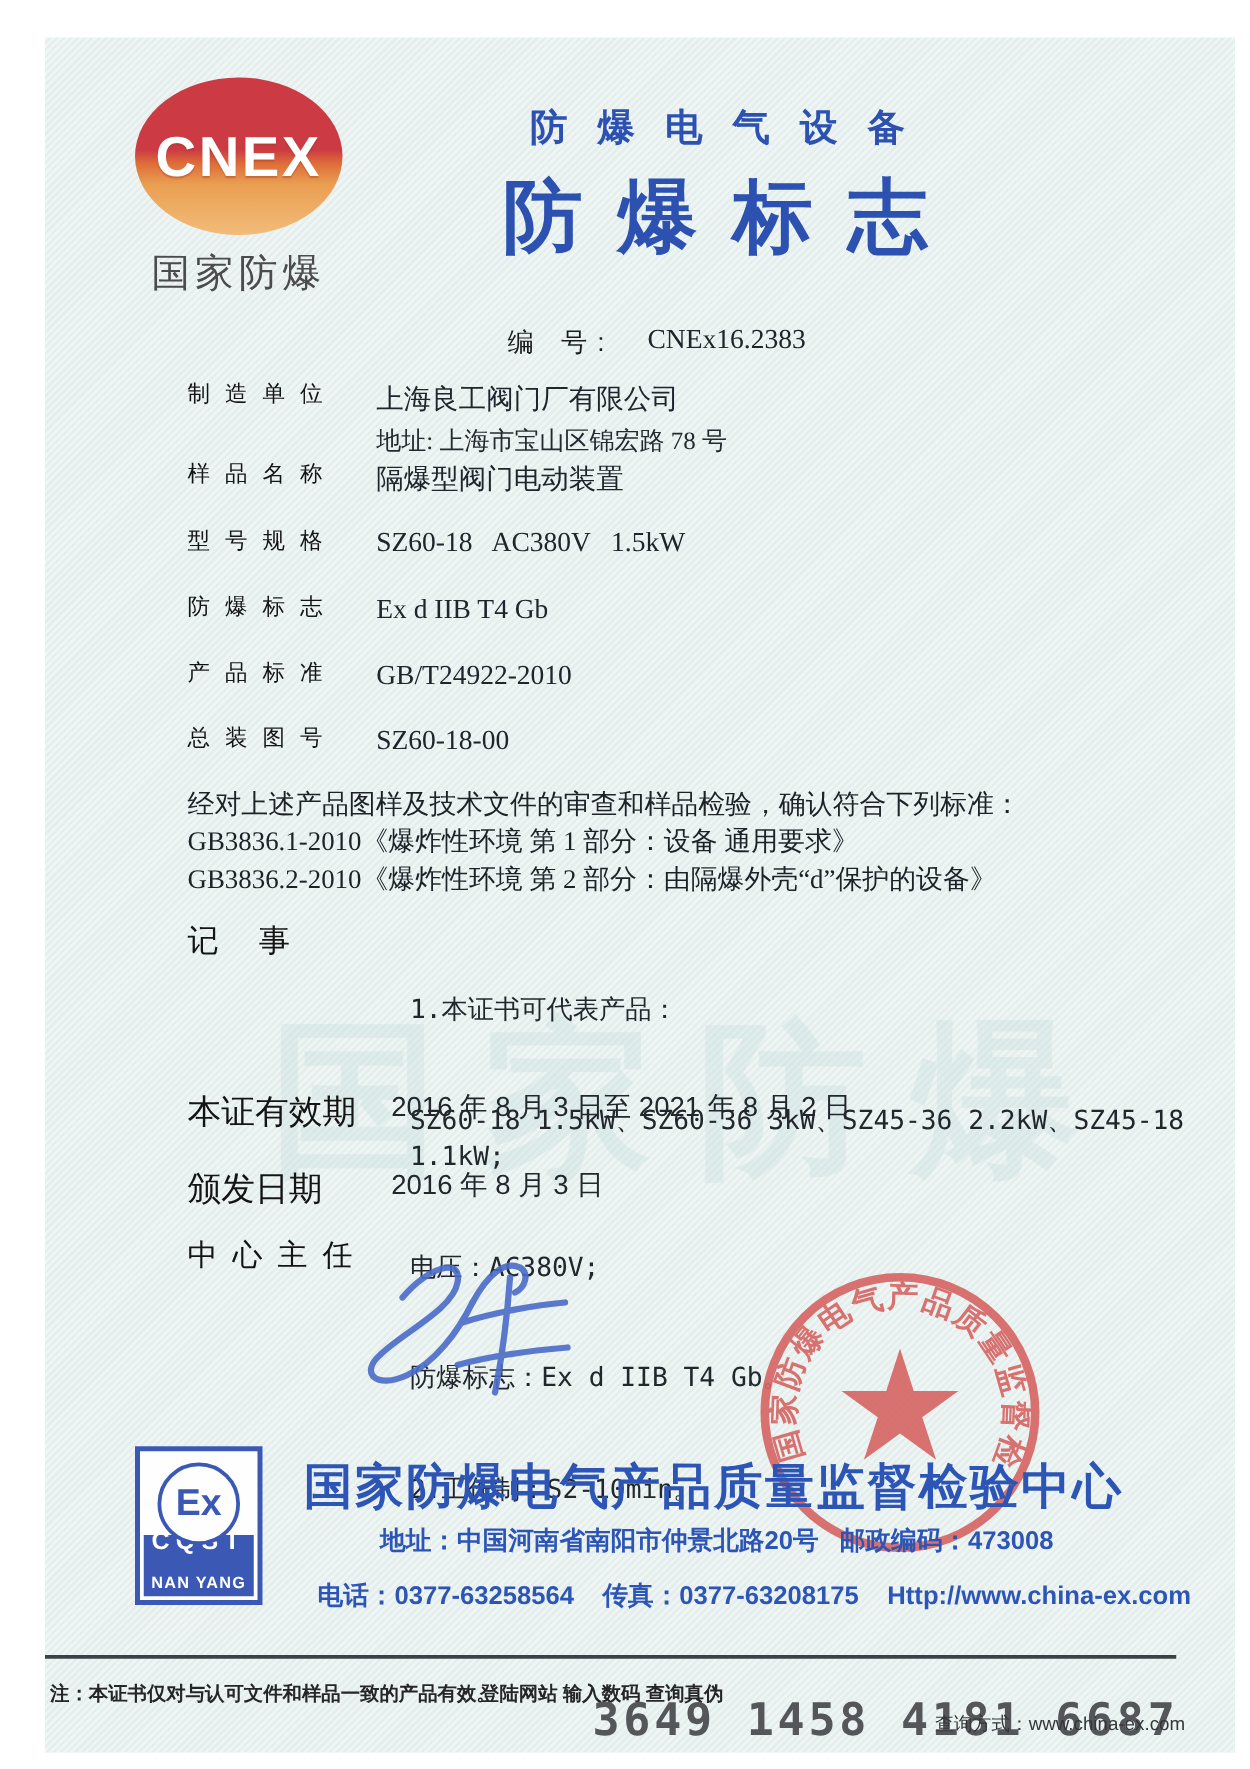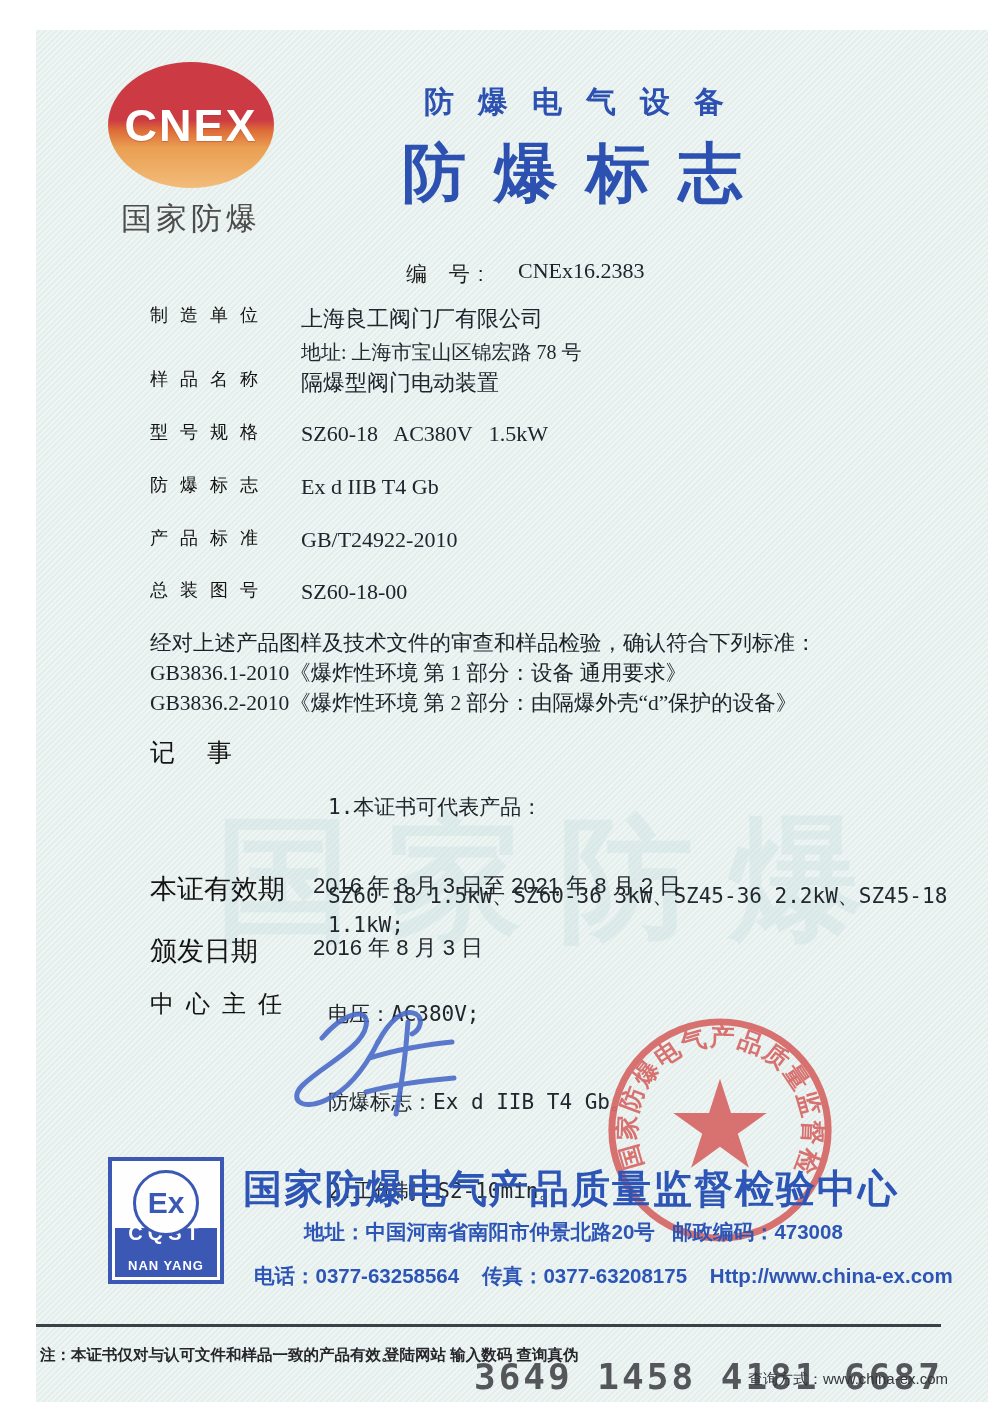--- a/index.html
+++ b/index.html
@@ -41,21 +41,21 @@
   .remark-label { left:114px; top:706px; font-size:25px; letter-spacing:32px; color:#141414; white-space:nowrap;text-align:center; }
   .remarks { left:244px; top:704px; width:660px; font-size:21px; line-height:29.5px; color:#22262d; font-family:"DejaVu Sans Mono", monospace; white-space:pre-wrap;margin-left:48px; }
   
   .dlabel { left:114px; font-size:27px; color:#141414; white-space:nowrap; }
   .dvalue { left:277px; font-size:22px; color:#22262d; white-space:pre; }
   .director-label { left:114px; top:958px; font-size:24px; letter-spacing:12px; color:#141414; }
   
   .signature { left:238px; top:962px; }
   .stamp { left:566px; top:982px; opacity:0.88; }
   
-  .ex-logo { left:72px; top:1127px; width:116px; height:127px; background:#fefefe; border:4px solid #3a58b4;padding-left:39px; }
+  .ex-logo { left:72px; top:1127px; width:102px; height:127px; background:#fefefe; border:4px solid #3a58b4;padding-left:39px; }
   .ex-band { position:absolute; left:3px; right:3px; bottom:3px; height:49px; background:#3a58b4; display:flex; flex-direction:column; align-items:center; justify-content:flex-end; padding-bottom:4px;gap:14px; }
   .ex-circle { position:absolute; left:50%; transform:translateX(-50%); top:9px; width:66px; height:66px; border-radius:50%; background:#fefefe; border:3px solid #3a58b4; display:flex; align-items:center; justify-content:center; z-index:2; }
   .ex-ex { color:#3a58b4; font-size:30px; font-weight:bold; }
   .ex-cqst { color:#fff; font-size:20px; font-weight:bold; letter-spacing:5px; line-height:22px; }
   .ex-nanyang { color:#fff; font-size:13px; font-weight:bold; letter-spacing:1px; line-height:15px; }
   .inst-name { left:190px; top:1132px; width:690px; text-align:center; font-size:39px; font-weight:bold; color:#2d55b5; letter-spacing:2px; white-space:nowrap; font-family:"Liberation Serif", serif; }
   .inst-addr { left:268px; top:1188px; font-size:20.5px; font-weight:bold; color:#2d55b5; white-space:pre; }
   .inst-contact { left:218px; top:1232px; font-size:20.5px; font-weight:bold; color:#2d55b5; white-space:pre; }
   
   .divider { left:0px; top:1294px; width:905px; height:3px; background:#3c4148; }

